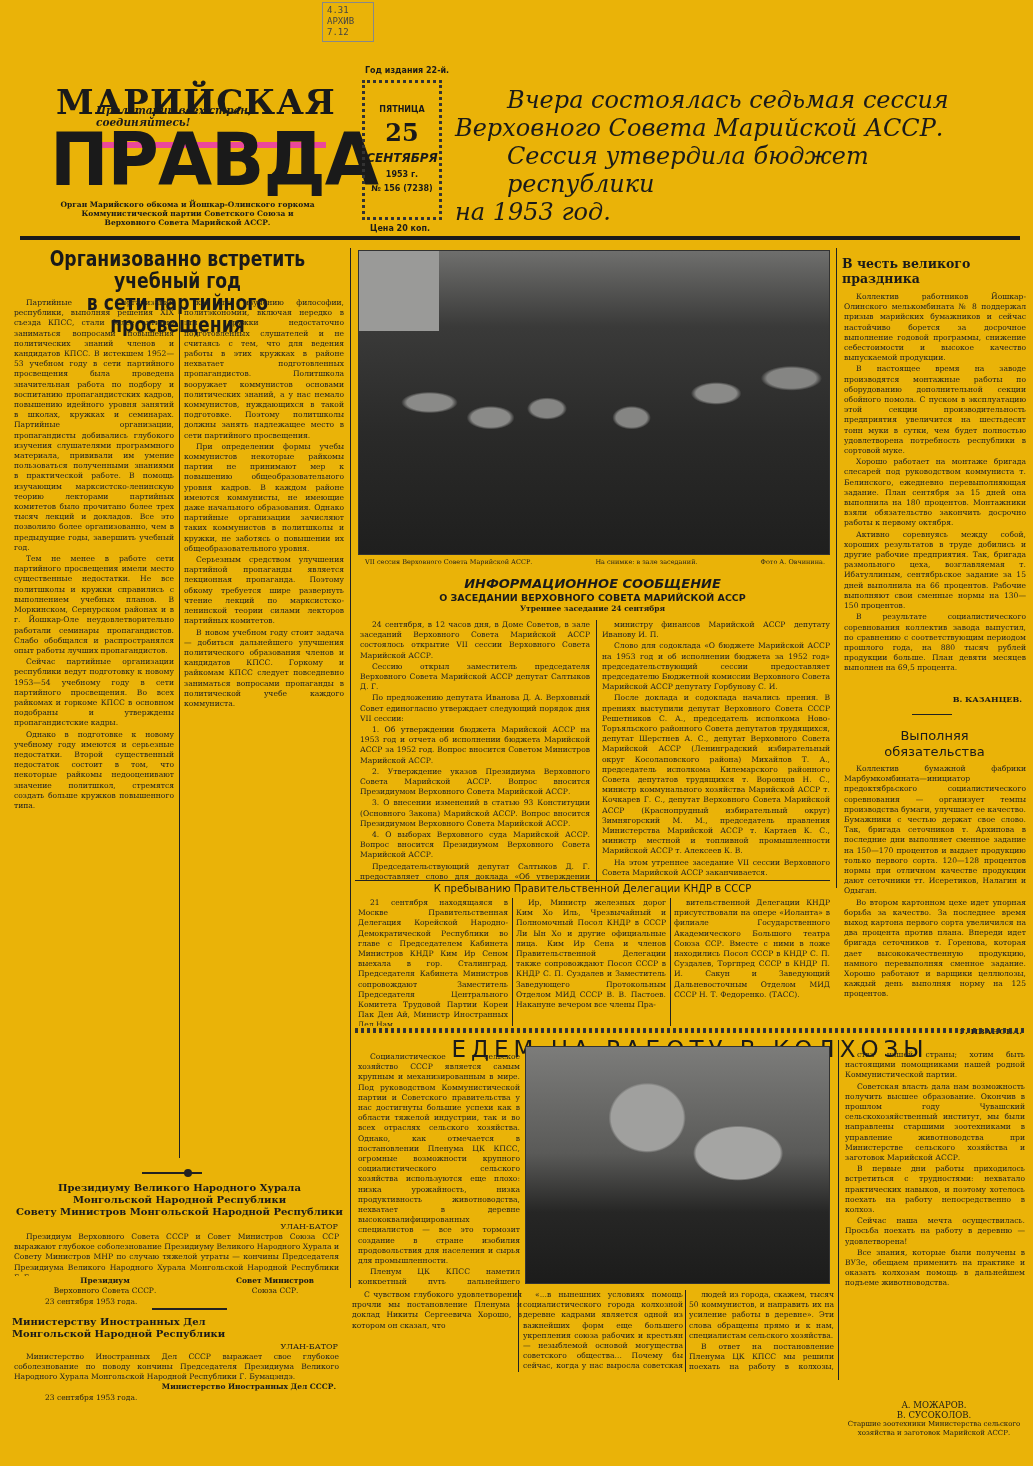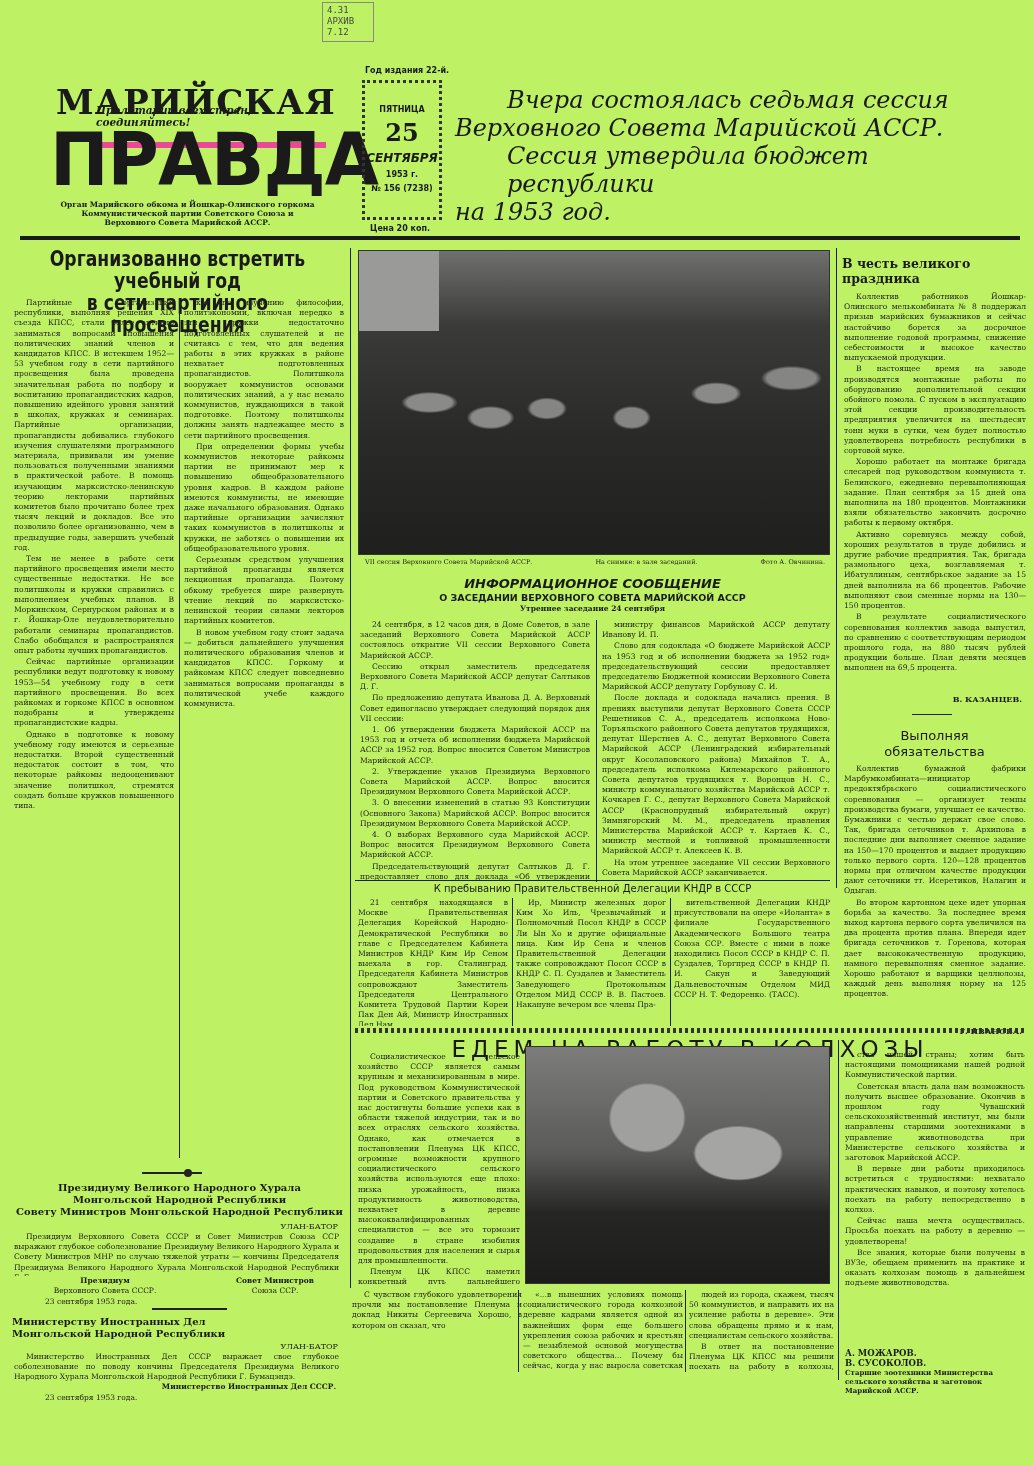--- a/index.html
+++ b/index.html
@@ -3,21 +3,21 @@
 <meta charset="utf-8">
 <style>
   * { box-sizing: border-box; margin: 0; padding: 0; }
   body {
     width: 1033px; height: 1466px; overflow: hidden;
     background: #d9d9d6;
     font-family: "DejaVu Serif", serif;
     color: #1a1a1a;
     position: relative;
   }
-  .page { position: absolute; left: 0; top: 0; width: 1033px; height: 1466px; background: #bef264; }
+  .page { position: absolute; left: 0; top: 0; width: 1033px; height: 1466px; background: #eab308; }
   .abs { position: absolute; }
   .stamp { left: 322px; top: 2px; width: 52px; height: 40px; border: 1px solid #888; font-family: "DejaVu Sans Mono", monospace; font-size: 9px; line-height: 11px; color: #444; padding: 2px 4px; }
   .motto { left: 96px; top: 57px; width: 230px; font-family: "DejaVu Serif", serif; font-style: italic; font-weight: bold; font-size: 10.5px; border-bottom: 6px solid #ec4899; padding-bottom: 14px; margin-top: 47px; }
   .title-top { left: 56px; top: 82px; width: 270px; font-family: "DejaVu Serif", serif; font-weight: bold; font-size: 34px; letter-spacing: 1px; }
   .title-main { left: 50px; top: 125px; width: 285px; height: 70px; font-family: "DejaVu Sans", sans-serif; font-weight: bold; font-size: 70px; line-height: 70px; letter-spacing: -1px; transform: scaleY(1.05); }
   .organ { left: 60px; top: 200px; width: 255px; font-size: 7.5px; line-height: 9px; font-weight: bold; text-align: center; }
   .year-line { left: 365px; top: 66px; font-size: 8px; font-weight: bold; font-family: "DejaVu Sans", sans-serif; }
   .datebox { left: 362px; top: 80px; width: 80px; height: 140px; border: 3px dotted #333; text-align: center; padding-top: 22px; }
   .datebox .dow { font-size: 8px; font-weight: bold; font-family: "DejaVu Sans", sans-serif; }
   .datebox .day { font-size: 24px; font-weight: bold; margin-top: 4px; }
@@ -203,21 +203,21 @@
   </div>
   <div class="abs vrule" style="left:838px; top:1040px; height:340px;"></div>
   <div class="col body-text" style="left:845px; top:1050px; width:180px; height:240px;">
     <p>ства нашей страны; хотим быть настоящими помощниками нашей родной Коммунистической партии.</p>
     <p>Советская власть дала нам возможность получить высшее образование. Окончив в прошлом году Чувашский сельскохозяйственный институт, мы были направлены старшими зоотехниками в управление животноводства при Министерстве сельского хозяйства и заготовок Марийской АССР.</p>
     <p>В первые дни работы приходилось встретиться с трудностями: нехватало практических навыков, и поэтому хотелось поехать на работу непосредственно в колхоз.</p>
     <p>Сейчас наша мечта осуществилась. Просьба поехать на работу в деревню — удовлетворена!</p>
     <p>Все знания, которые были получены в ВУЗе, обещаем применить на практике и оказать колхозам помощь в дальнейшем подъеме животноводства.</p>
     <p>Уезжая в колхозы, мы обращаемся к специалистам сельского хозяйства — последовать нашему примеру, настойчиво взяться за претворение в жизнь исторических решений Пленума ЦК КПСС.</p>
   </div>
-  <div class="abs" style="left:845px; top:1348px; width:178px; text-align:left; font-weight:bold; font-size:8.5px; line-height:10px;">
+  <div class="abs" style="left:845px; top:1400px; width:178px; text-align:center; font-weight:normal; font-size:8.5px; line-height:10px;">
     <div>А. МОЖАРОВ.</div>
     <div>В. СУСОКОЛОВ.</div>
     <div style="font-size:7px; line-height:9px;">Старшие зоотехники Министерства сельского хозяйства и заготовок Марийской АССР.</div>
   </div>
 
   <div class="abs" style="left:142px; top:1172px; width:60px; height:2px; background:#222;"></div>
   <div class="abs" style="left:184px; top:1169px; width:8px; height:8px; border-radius:50%; background:#222;"></div>
   <div class="abs" style="left:12px; top:1182px; width:335px; text-align:center; font-weight:bold; font-size:10px; line-height:12px;">
     <div>Президиуму Великого Народного Хурала</div>
     <div>Монгольской Народной Республики</div>

